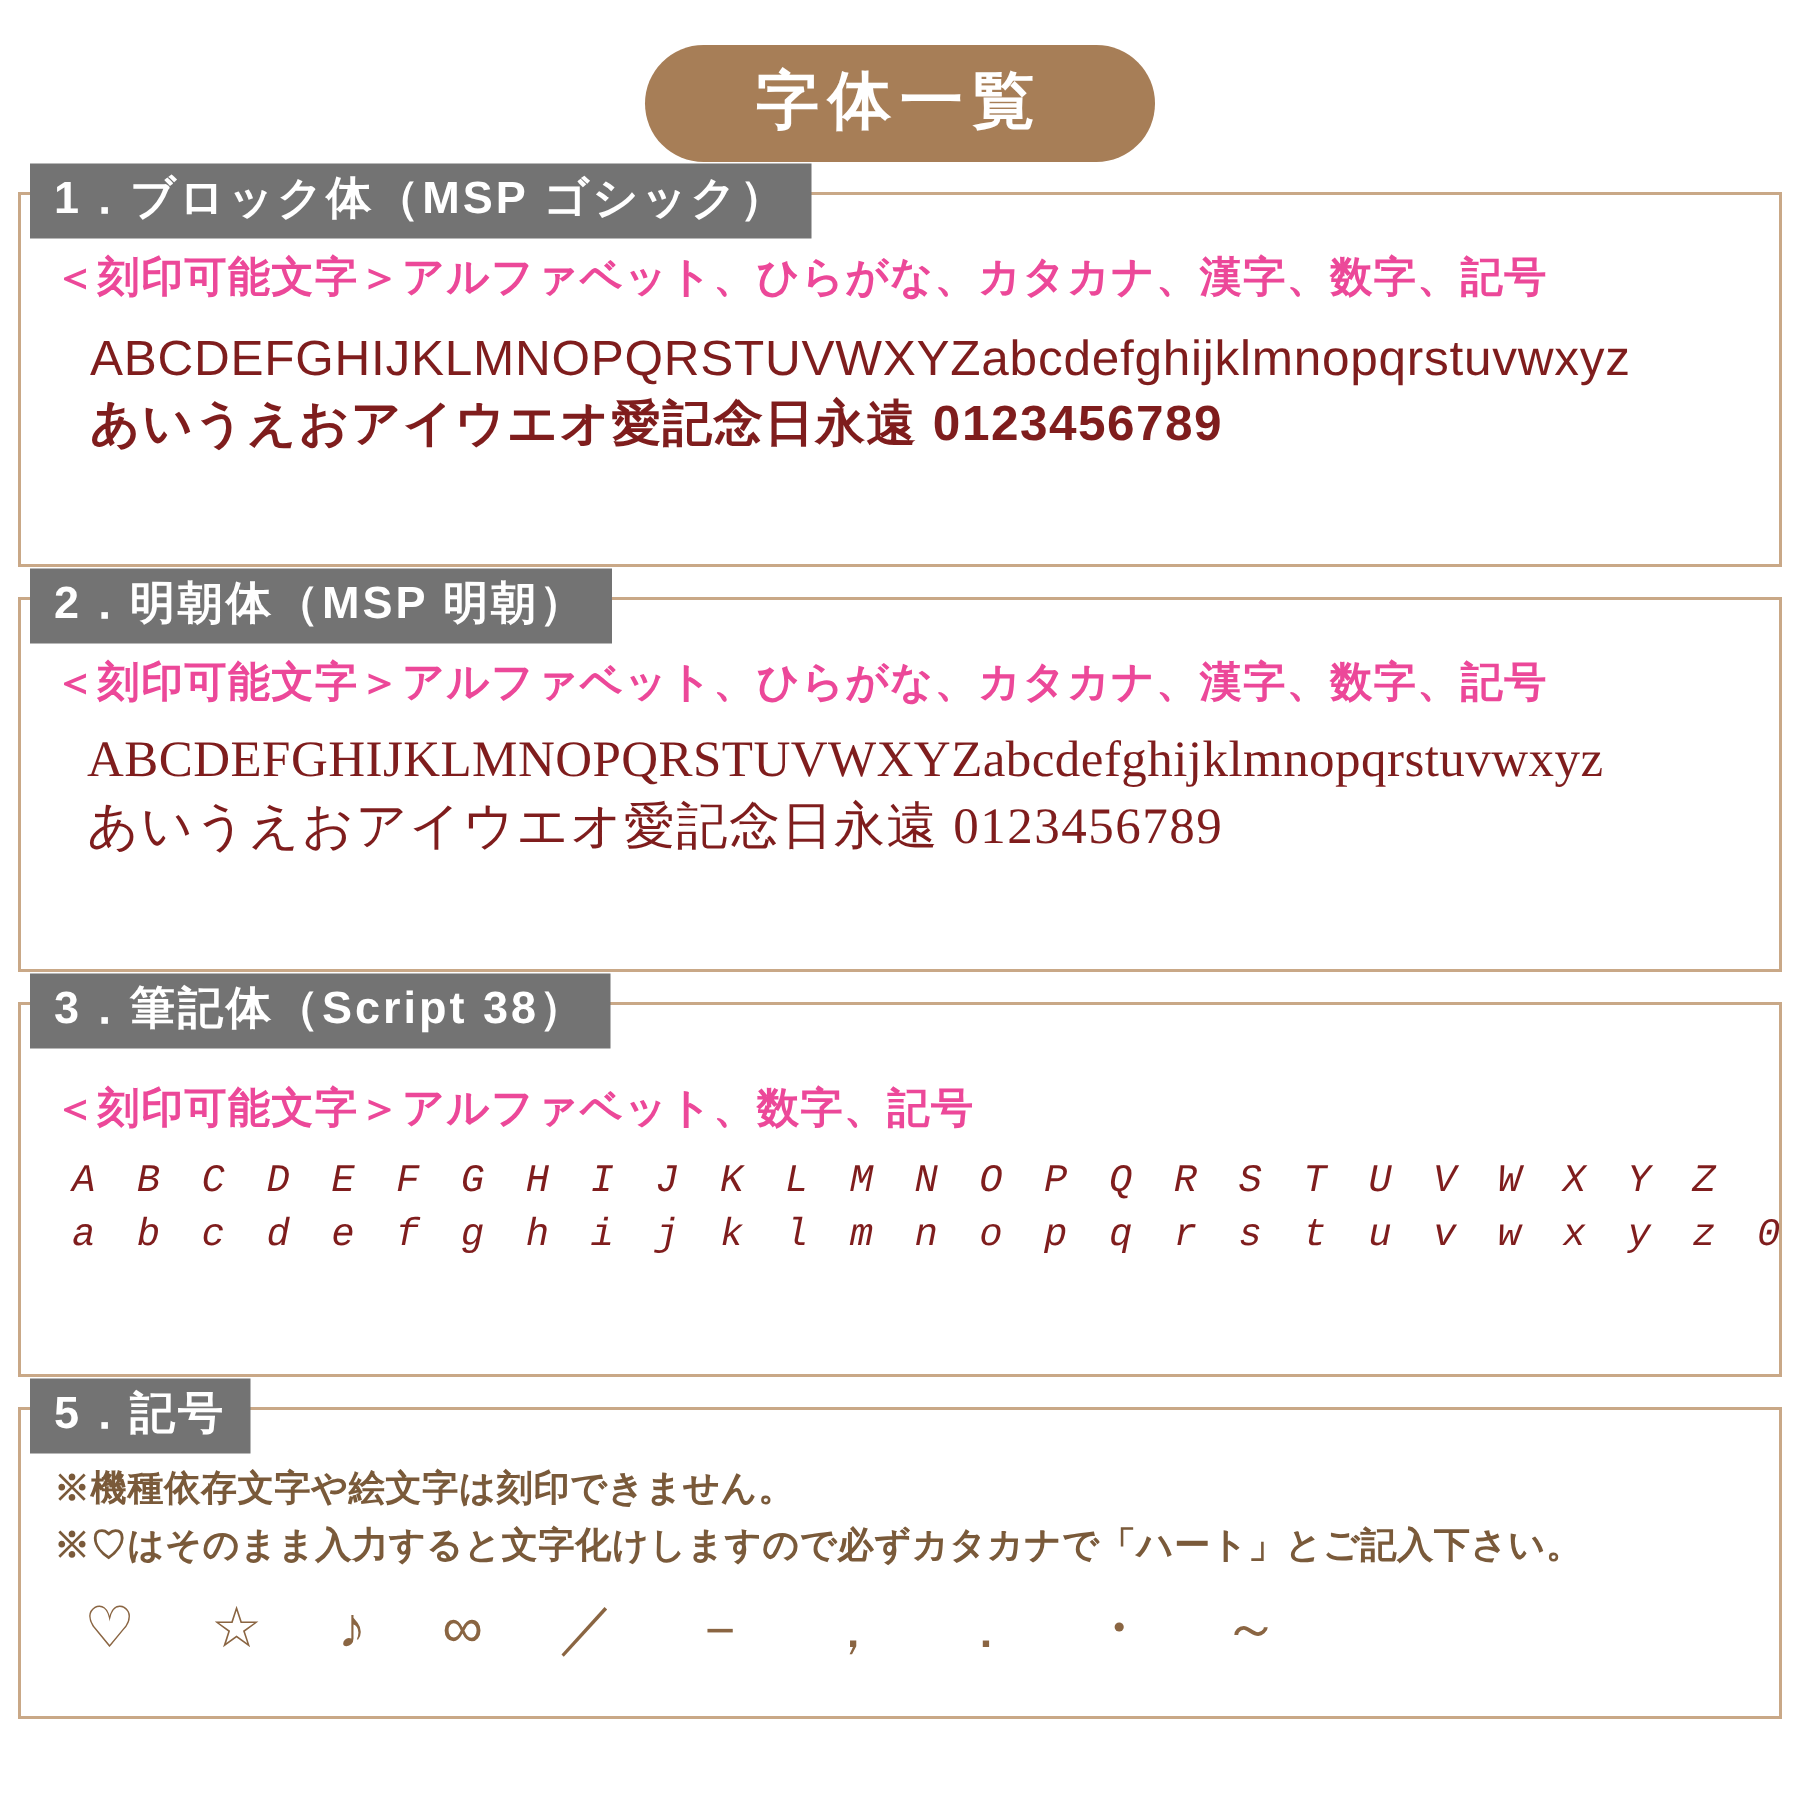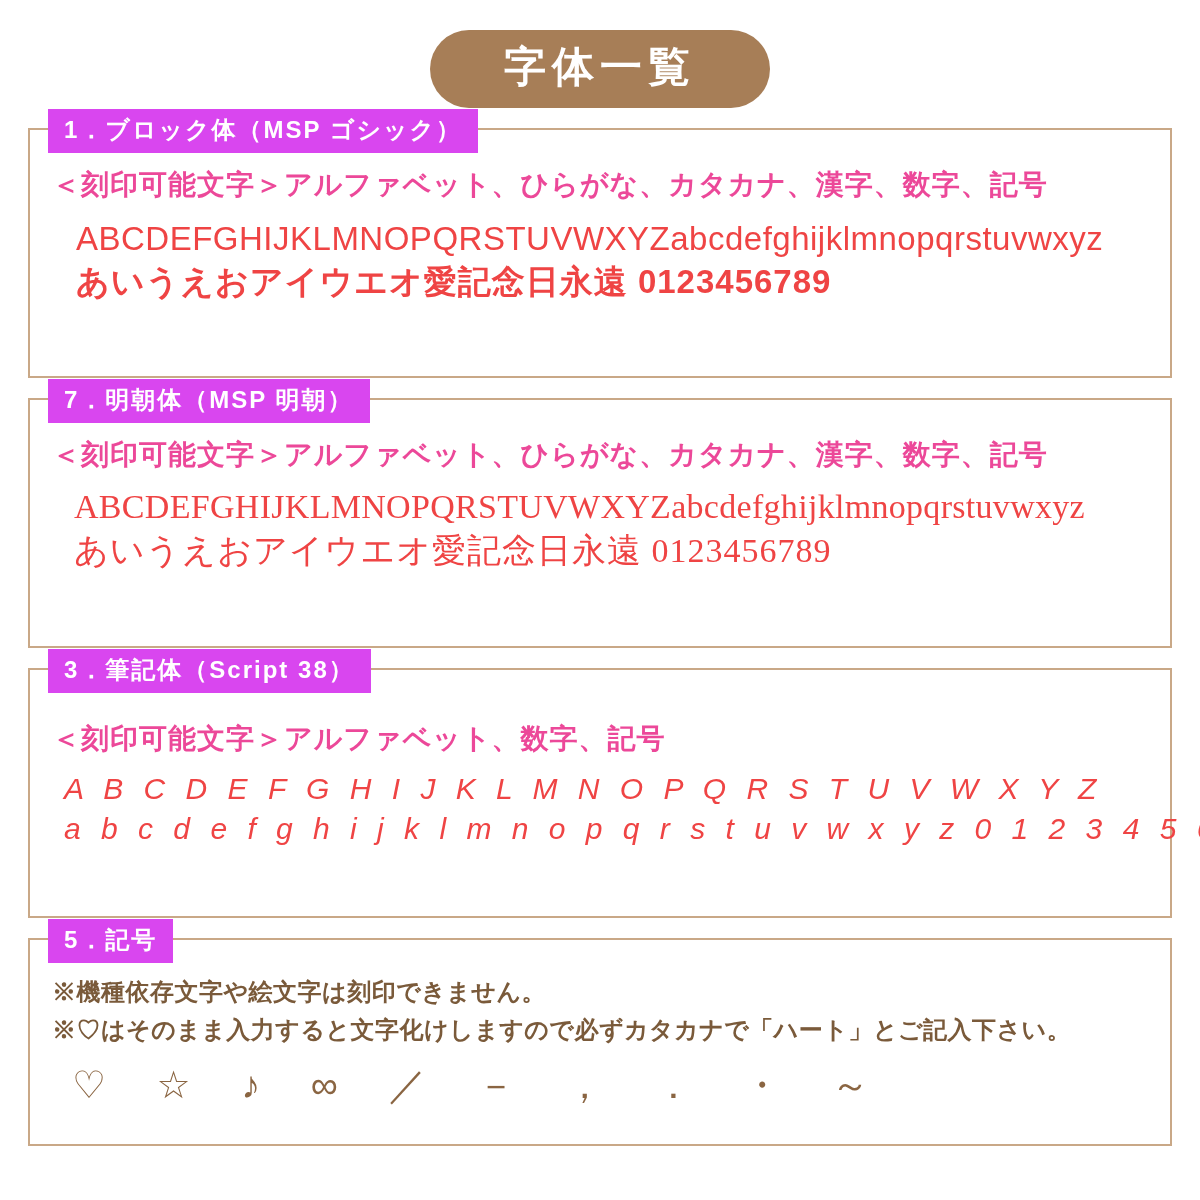--- a/index.html
+++ b/index.html
@@ -12,21 +12,21 @@
     background: #ffffff;
     font-family: "Liberation Sans", sans-serif;
     color: #8a6542;
     overflow: hidden;
   }
   .page {
     position: relative;
     width: 1200px;
     height: 1188px;
     box-sizing: border-box;
-    padding: 0 28px;
+    padding: 0 12px;
   }
 
   
   .title-wrap {
     display: flex;
     justify-content: center;
     padding-top: 30px;
   }
   .title-pill {
     background: #a77e57;
@@ -43,40 +43,40 @@
   .section {
     position: relative;
     border: 2px solid #c9a887;
     margin-top: 20px;
     padding: 30px 22px 18px;
     box-sizing: border-box;
   }
   .section-label {
     position: absolute;
     top: -21px;
-    left: 18px;
-    background: #d946ef;
+    left: 6px;
+    background: #737373;
     color: #ffffff;
-    font-size: 24px;
+    font-size: 30px;
     font-weight: bold;
     line-height: 1;
     padding: 9px 16px 11px;
     letter-spacing: 2px;
     white-space: nowrap;
   }
   .note {
     font-size: 28px;
     font-weight: bold;
     color: #ec4899;
     letter-spacing: 1px;
     margin: 6px 0 10px;
     white-space: nowrap;
   }
   .sample {
-    color: #ef4444;
+    color: #7f1d1d;
     white-space: nowrap;
   }
 
   
   .s1 { height: 250px; }
   .s1 .sample-latin {
     font-family: "Liberation Sans", sans-serif;
     font-size: 33px;
     letter-spacing: 0.5px;
     margin: 16px 0 2px;
@@ -105,23 +105,23 @@
     font-size: 34px;
     letter-spacing: 1px;
     padding-left: 22px;
   }
 
   
   .s3 { height: 250px; }
   .s3 .note { font-family: Liberation Mono, monospace; margin-top: 20px; }
   .s3 .sample-latin,
   .s3 .sample-jp {
-    font-family: Liberation Sans, sans-serif;
+    font-family: Liberation Mono, monospace;
     font-style: italic;
-    font-size: 30px;
+    font-size: 26px;
     letter-spacing: 6px;
     padding-left: 12px;
   }
   .s3 .sample-latin { margin: 14px 0 6px; }
 
   
   .s4 { height: 208px; }
   .s4 .line {
     font-size: 24px;
     font-weight: bold;
@@ -148,21 +148,21 @@
   </div>
 
   <div class="section s1">
     <div class="section-label">1．ブロック体（MSP ゴシック）</div>
     <div class="note">＜刻印可能文字＞アルファベット、ひらがな、カタカナ、漢字、数字、記号</div>
     <div class="sample sample-latin">ABCDEFGHIJKLMNOPQRSTUVWXYZabcdefghijklmnopqrstuvwxyz</div>
     <div class="sample sample-jp">あいうえおアイウエオ愛記念日永遠 0123456789</div>
   </div>
 
   <div class="section s2">
-    <div class="section-label">7．明朝体（MSP 明朝）</div>
+    <div class="section-label">2．明朝体（MSP 明朝）</div>
     <div class="note">＜刻印可能文字＞アルファベット、ひらがな、カタカナ、漢字、数字、記号</div>
     <div class="sample sample-latin">ABCDEFGHIJKLMNOPQRSTUVWXYZabcdefghijklmnopqrstuvwxyz</div>
     <div class="sample sample-jp">あいうえおアイウエオ愛記念日永遠 0123456789</div>
   </div>
 
   <div class="section s3">
     <div class="section-label">3．筆記体（Script 38）</div>
     <div class="note">＜刻印可能文字＞アルファベット、数字、記号</div>
     <div class="sample sample-latin">A B C D E F G H I J K L M N O P Q R S T U V W X Y Z</div>
     <div class="sample sample-jp">a b c d e f g h i j k l m n o p q r s t u v w x y z 0 1 2 3 4 5 6 7 8 9</div>

